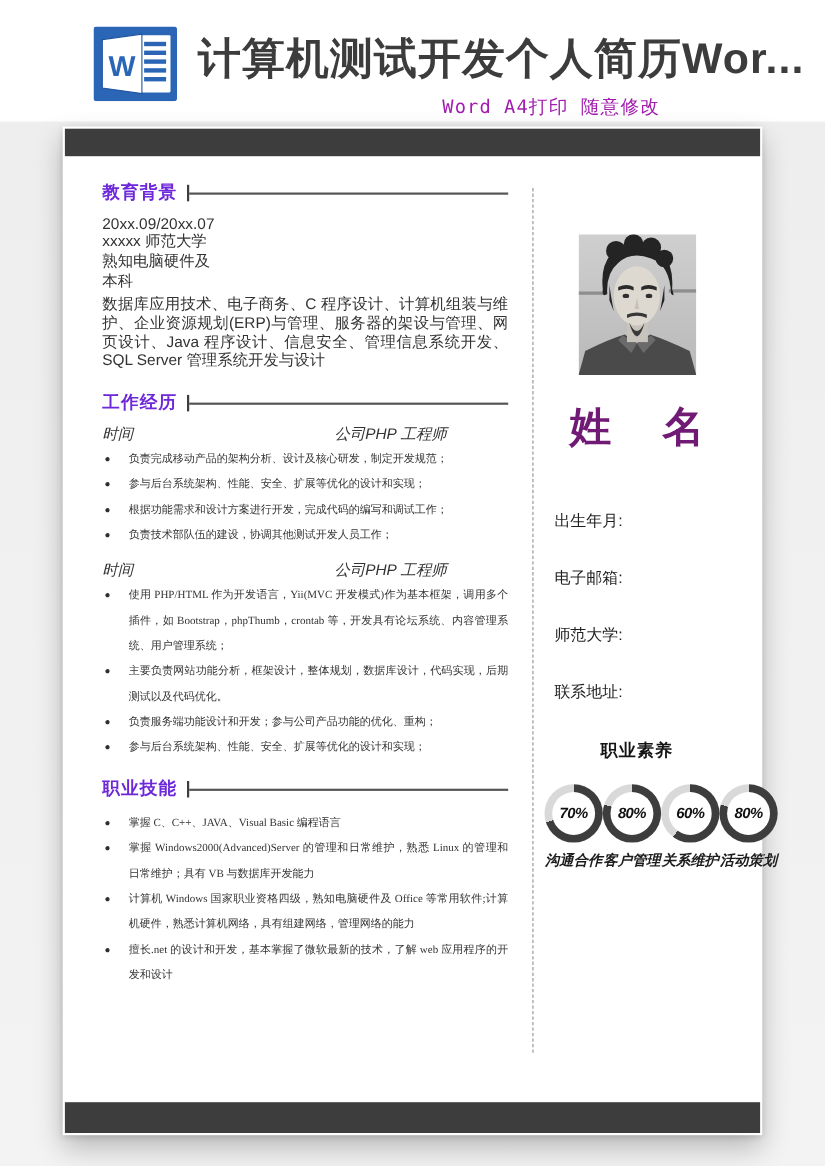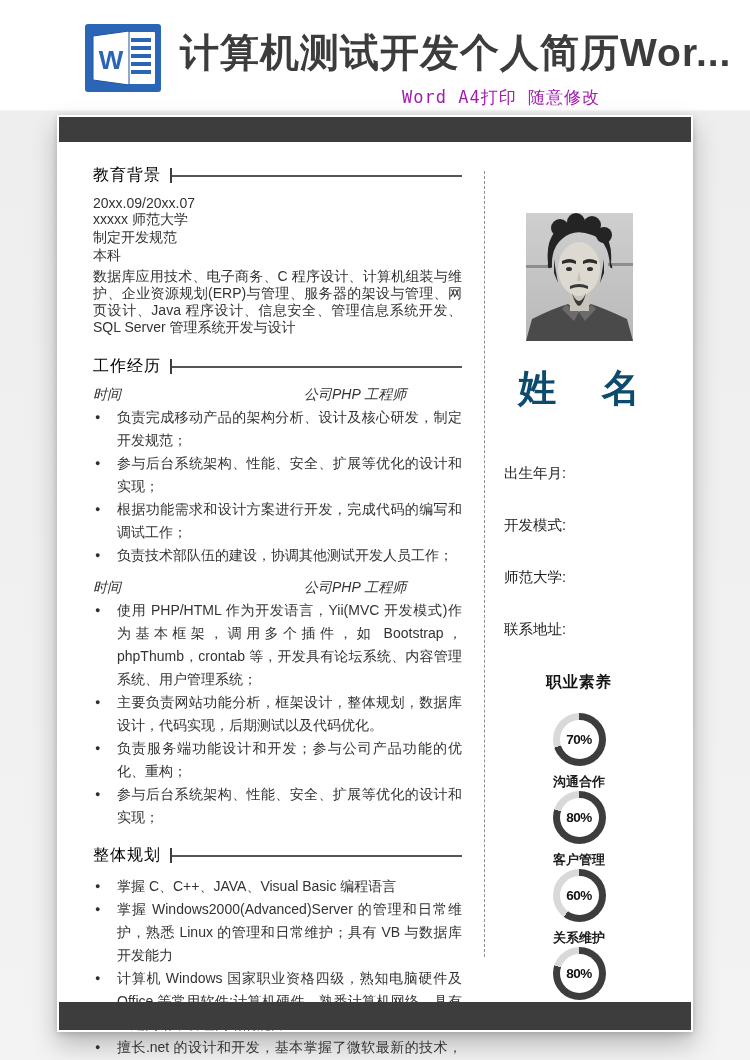--- a/index.html
+++ b/index.html
@@ -28,57 +28,57 @@
     position:absolute; left:57px; top:115px; width:636px; height:917px; background:#fff;
     box-shadow:0 12px 24px rgba(0,0,0,.25), 0 2px 6px rgba(0,0,0,.15);
   }
   .bar-top    { position:absolute; top:2px;    left:2px; right:2px; height:25px; background:#3d3d3d; }
   .bar-bottom { position:absolute; bottom:2px; left:2px; right:2px; height:28px; background:#3d3d3d; }
   .col-divider { position:absolute; left:427px; top:56px; height:786px; border-left:1px dashed #8f8f8f; }
 
   
   .left-col { position:absolute; left:36px; top:50px; width:369px; color:#333; }
   .sec-head { display:flex; align-items:center; margin-bottom:9px; }
-  .sec-title { font-size:16px; font-weight:normal; color:#000000; letter-spacing:1px; white-space:nowrap; }
+  .sec-title { font-size:16px; font-weight:bold; color:#6d28d9; letter-spacing:1px; white-space:nowrap; }
   .sec-rule { flex:1; display:flex; align-items:center; margin-left:9px; }
   .sec-tick { width:2px; height:15px; background:#3d3d3d; }
   .sec-line { flex:1; height:2px; background:#555; }
 
   .edu-row { display:flex; justify-content:space-between; font-size:14px; margin-bottom:3px;flex-direction:column; }
   .para { font-size:14px; line-height:17px; text-align:justify; }
 
   .section-exp { margin-top:20px; }
   .job { margin-bottom:12px; }
   .job-row { display:flex; font-size:14px; margin-bottom:2px;font-style:italic; }
   .job-row .jr1 { width:137px; }
   .job-row .jr2 { width:102px;text-align:right; }
 
   ul.bullets { list-style:none; }
   ul.bullets li {
-    position:relative; padding-left:24px; font-size:14px; line-height:23px; text-align:justify;
+    position:relative; padding-left:24px; font-size:10px; line-height:23px; text-align:justify;font-family:Liberation Serif, serif;
   }
   ul.bullets li::before {
     content:"●"; position:absolute; left:2px; top:0; font-size:9px; line-height:23px; color:#2e2e2e;
   }
 
   .section-skills { margin-top:16px; }
 
   
   .right-col { position:absolute; left:438px; top:98px; width:168px; }
   .photo { width:107px; height:128px; margin:0 auto; display:block; }
   .person-name {
     margin-top:22px; text-align:center; font-size:38px; font-weight:bold;
-    color:#0c4a6e; word-spacing:36px; white-space:nowrap;font-family:Liberation Serif, serif;
+    color:#701a75; word-spacing:36px; white-space:nowrap;
   }
   .contact { margin-top:50px; padding-left:9px; }
   .contact-field { font-size:14.5px; color:#1f1f1f; height:16px; margin-bottom:36px; }
   .qualities-heading { margin-top:26px; text-align:center; font-size:15.5px; font-weight:bold; color:#141414; letter-spacing:1px; }
   .donut-grid {
-    margin-top:20px; display:grid; grid-template-columns:1fr;
-    justify-items:center;
+    margin-top:20px; display:grid; grid-template-columns:1fr 1fr 1fr 1fr;
+    row-gap:26px; justify-items:center;font-style:italic;
   }
   .donut-cell { display:flex; flex-direction:column; align-items:center; }
   .donut {
     width:53px; height:53px; border-radius:50%;
     display:flex; align-items:center; justify-content:center;
     background:conic-gradient(#3d3d3d 0 70%, #d9d9d9 70% 100%);
   }
   .donut-hole {
     width:39px; height:39px; border-radius:50%; background:#fff;
     display:flex; align-items:center; justify-content:center;
@@ -115,21 +115,21 @@
       <div class="sec-head">
         <span class="sec-title">教育背景</span>
         <span class="sec-rule">
             <span class="sec-tick"></span>
             <span class="sec-line"></span>
           </span>
       </div>
       <div class="edu-row">
         <span>20xx.09/20xx.07</span>
         <span>xxxxx 师范大学</span>
-        <span>制定开发规范</span>
+        <span>熟知电脑硬件及</span>
         <span>本科</span>
       </div>
       <div class="para">数据库应用技术、电子商务、C 程序设计、计算机组装与维护、企业资源规划(ERP)与管理、服务器的架设与管理、网页设计、Java 程序设计、信息安全、管理信息系统开发、SQL Server 管理系统开发与设计</div>
     </div>
 
     <div class="section section-exp">
       <div class="sec-head">
         <span class="sec-title">工作经历</span>
         <span class="sec-rule">
             <span class="sec-tick"></span>
@@ -161,21 +161,21 @@
           <li>使用 PHP/HTML 作为开发语言，Yii(MVC 开发模式)作为基本框架，调用多个插件，如 Bootstrap，phpThumb，crontab 等，开发具有论坛系统、内容管理系统、用户管理系统；</li>
           <li>主要负责网站功能分析，框架设计，整体规划，数据库设计，代码实现，后期测试以及代码优化。</li>
           <li>负责服务端功能设计和开发；参与公司产品功能的优化、重构；</li>
           <li>参与后台系统架构、性能、安全、扩展等优化的设计和实现；</li>
         </ul>
       </div>
     </div>
 
     <div class="section section-skills">
       <div class="sec-head">
-        <span class="sec-title">整体规划</span>
+        <span class="sec-title">职业技能</span>
         <span class="sec-rule">
             <span class="sec-tick"></span>
             <span class="sec-line"></span>
           </span>
       </div>
       <ul class="bullets">
         <li>掌握 C、C++、JAVA、Visual Basic 编程语言</li>
         <li>掌握 Windows2000(Advanced)Server 的管理和日常维护，熟悉 Linux 的管理和日常维护；具有 VB 与数据库开发能力</li>
         <li>计算机 Windows 国家职业资格四级，熟知电脑硬件及 Office 等常用软件;计算机硬件，熟悉计算机网络，具有组建网络，管理网络的能力</li>
         <li>擅长.net 的设计和开发，基本掌握了微软最新的技术，了解 web 应用程序的开发和设计</li>
@@ -214,21 +214,21 @@
       <ellipse cx="64" cy="56" rx="3" ry="2" fill="#2f2f2f"></ellipse>
       <path d="M53,58 L51,68 L55,68 Z" fill="#c6c0b6"></path>
       <path d="M44,73 Q53,69 62,73 L62,76 Q53,72 44,76 Z" fill="#383838"></path>
       <path d="M46,80 Q53,96 60,80 Q57,92 53,93 Q49,92 46,80 Z" fill="#3a3a3a"></path>
     </svg>
 
     <div class="person-name">姓 名</div>
 
     <div class="contact">
       <div class="contact-field">出生年月:</div>
-      <div class="contact-field">开发模式:</div>
+      <div class="contact-field">电子邮箱:</div>
       <div class="contact-field">师范大学:</div>
       <div class="contact-field">联系地址:</div>
     </div>
 
     <div class="qualities-heading">职业素养</div>
 
     <div class="donut-grid">
       <div class="donut-cell">
         <div class="donut" style="background: conic-gradient(rgb(61, 61, 61) 0deg, rgb(61, 61, 61) 70%, rgb(217, 217, 217) 70%, rgb(217, 217, 217) 100%);">
           <div class="donut-hole">70%</div>

